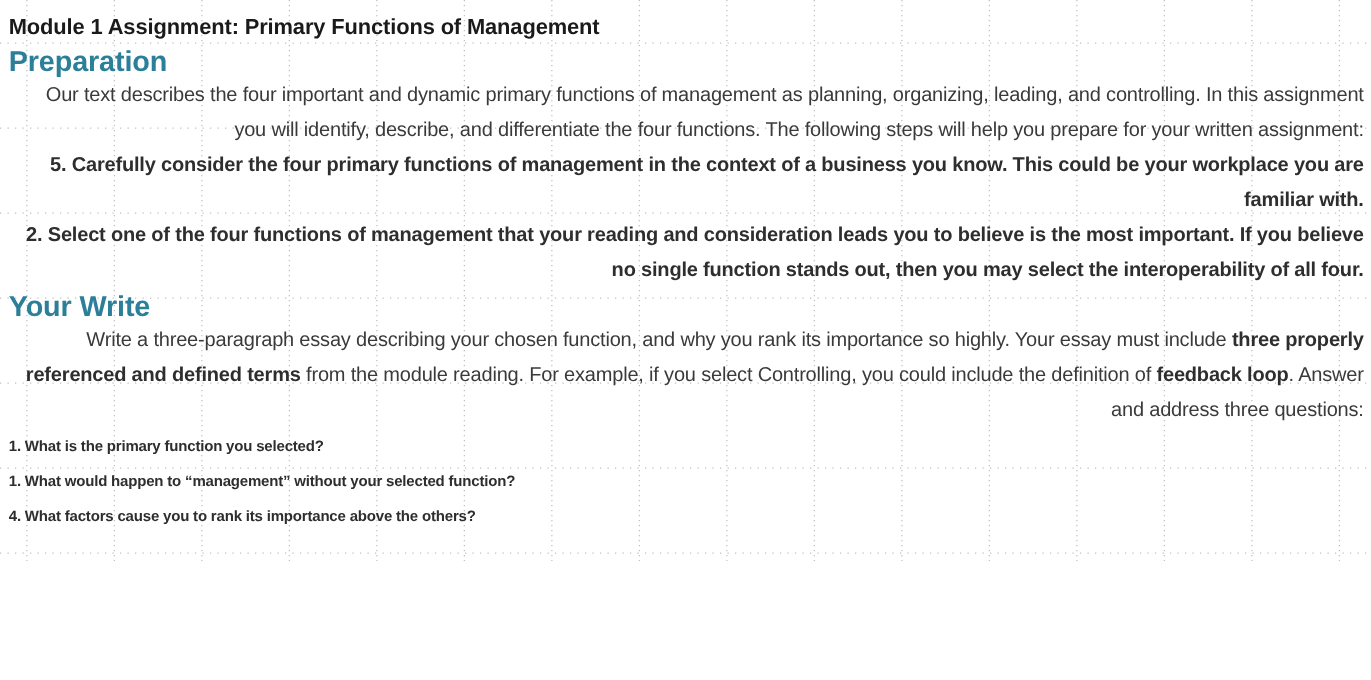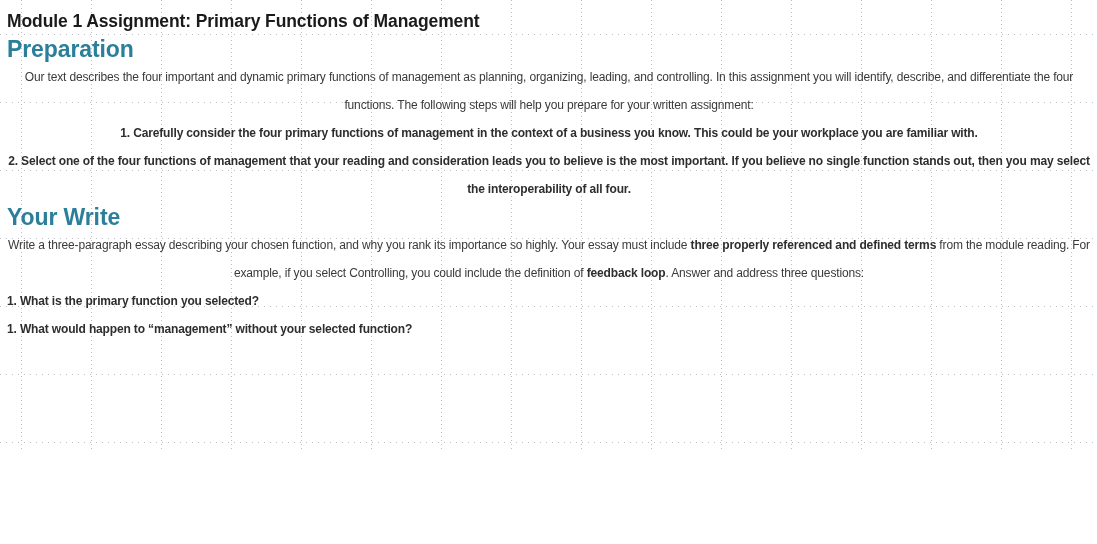--- a/index.html
+++ b/index.html
@@ -39,25 +39,25 @@
 
   .section-heading {
     font-size: 23px;
     font-weight: bold;
     color: #2b7f99;
     line-height: 28px;
     letter-spacing: -0.1px;
   }
 
   .para {
-    font-size: 12px;
+    font-size: 16px;
     color: #3a3a3a;
     line-height: 28px;
     letter-spacing: -0.15px;
-    text-align: center;
+    text-align: right;
     max-width: 1086px;
   }
 
   .para.bold {
     font-weight: bold;
     color: #2e2e2e;
   }
 
   .para b, .para strong {
     font-weight: bold;
@@ -106,27 +106,28 @@
     </svg>
 
   <div class="content">
 
     <div class="doc-title" id="title-el">Module 1 Assignment: Primary Functions of Management</div>
 
     <div class="section-heading" id="head-0">Preparation</div>
 
     <div class="para" id="intro-0">Our text describes the four important and dynamic primary functions of management as planning, organizing, leading, and controlling. In this assignment you will identify, describe, and differentiate the four functions. The following steps will help you prepare for your written assignment:</div>
 
-    <div class="para bold" id="step-0">1. Carefully consider the four primary functions of management in the context of a business you know. This could be your workplace you are familiar with.</div>
+    <div class="para bold" id="step-0">5. Carefully consider the four primary functions of management in the context of a business you know. This could be your workplace you are familiar with.</div>
 
     <div class="para bold" id="step-1">2. Select one of the four functions of management that your reading and consideration leads you to believe is the most important. If you believe no single function stands out, then you may select the interoperability of all four.</div>
 
     <div class="section-heading" id="head-1">Your Write</div>
 
     <div class="para">
       <span>Write a three-paragraph essay describing your chosen function, and why you rank its importance so highly. Your essay must include </span><b>three properly referenced and defined terms</b><span> from the module reading. For example, if you select Controlling, you could include the definition of </span><b>feedback loop</b><span>. Answer and address three questions:</span>
     </div>
 
     <div class="listline">1. What is the primary function you selected?</div>
     <div class="listline">1. What would happen to “management” without your selected function?</div>
+    <div class="listline">4. What factors cause you to rank its importance above the others?</div>
 
   </div>
 </div>
 
 </body></html>

